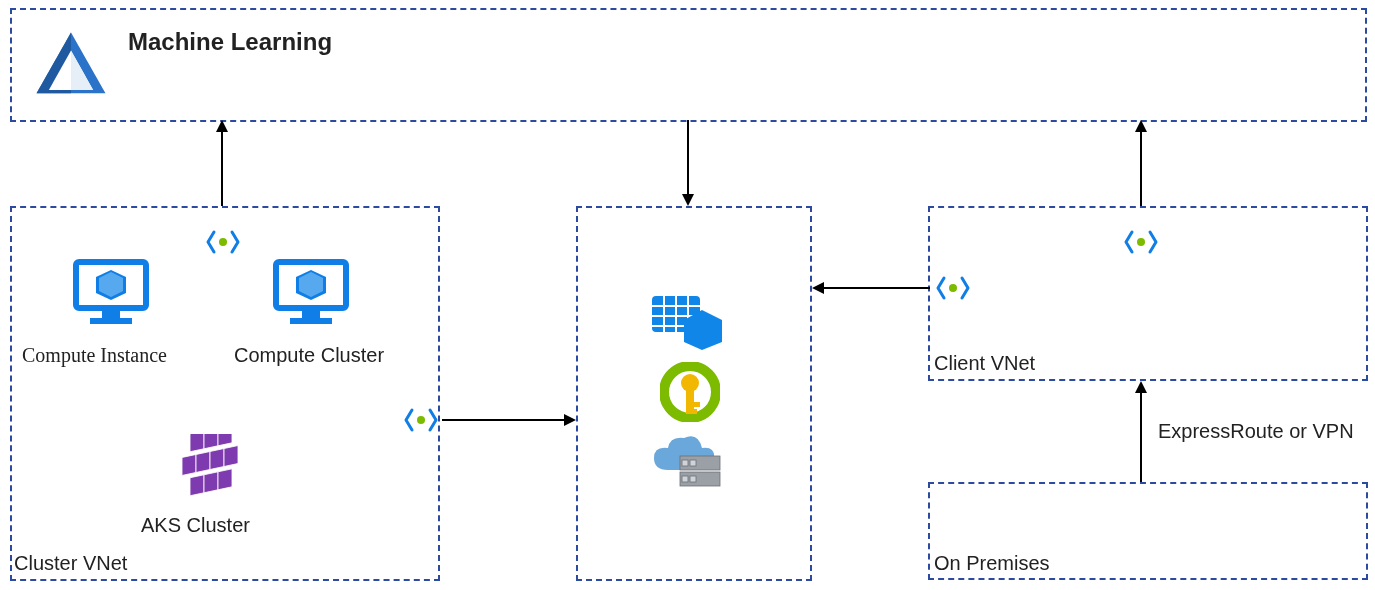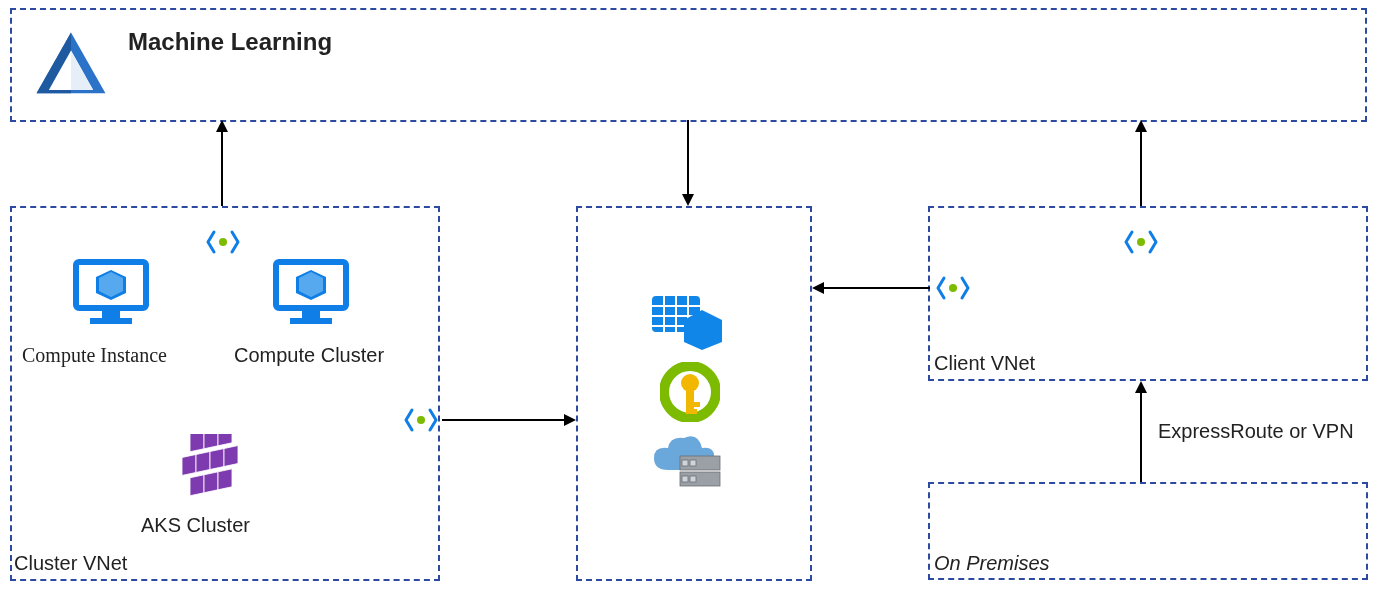--- a/index.html
+++ b/index.html
@@ -142,21 +142,21 @@
   <circle cx="17" cy="14" r="4" fill="#7cbb00"></circle>
 </svg>
 
 <svg class="icon" style="left:936px; top:274px;" width="34" height="28" viewBox="0 0 34 28">
   <polyline points="8,4 2,14 8,24" fill="none" stroke="#0f7ee6" stroke-width="3" stroke-linecap="round" stroke-linejoin="round"></polyline>
   <polyline points="26,4 32,14 26,24" fill="none" stroke="#0f7ee6" stroke-width="3" stroke-linecap="round" stroke-linejoin="round"></polyline>
   <circle cx="17" cy="14" r="4" fill="#7cbb00"></circle>
 </svg>
 
 <div class="box" style="left:928px; top:482px; width:440px; height:98px;"></div>
-<div class="label" style="left:934px; top:552px;font-style:italic;">On Premises</div>
+<div class="label" style="left:934px; top:552px;">On Premises</div>
 
 <div class="label" style="left:1158px; top:420px;">ExpressRoute or VPN</div>
 
 <svg class="arrow" style="left:212px; top:120px;" width="20" height="86" viewBox="0 0 20 86">
   <line class="arrow-line" x1="10" y1="86" x2="10" y2="10"></line>
   <polygon class="arrow-head" points="10,0 4,12 16,12"></polygon>
 </svg>
 
 <svg class="arrow" style="left:678px; top:120px;" width="20" height="86" viewBox="0 0 20 86">
   <line class="arrow-line" x1="10" y1="0" x2="10" y2="76"></line>

